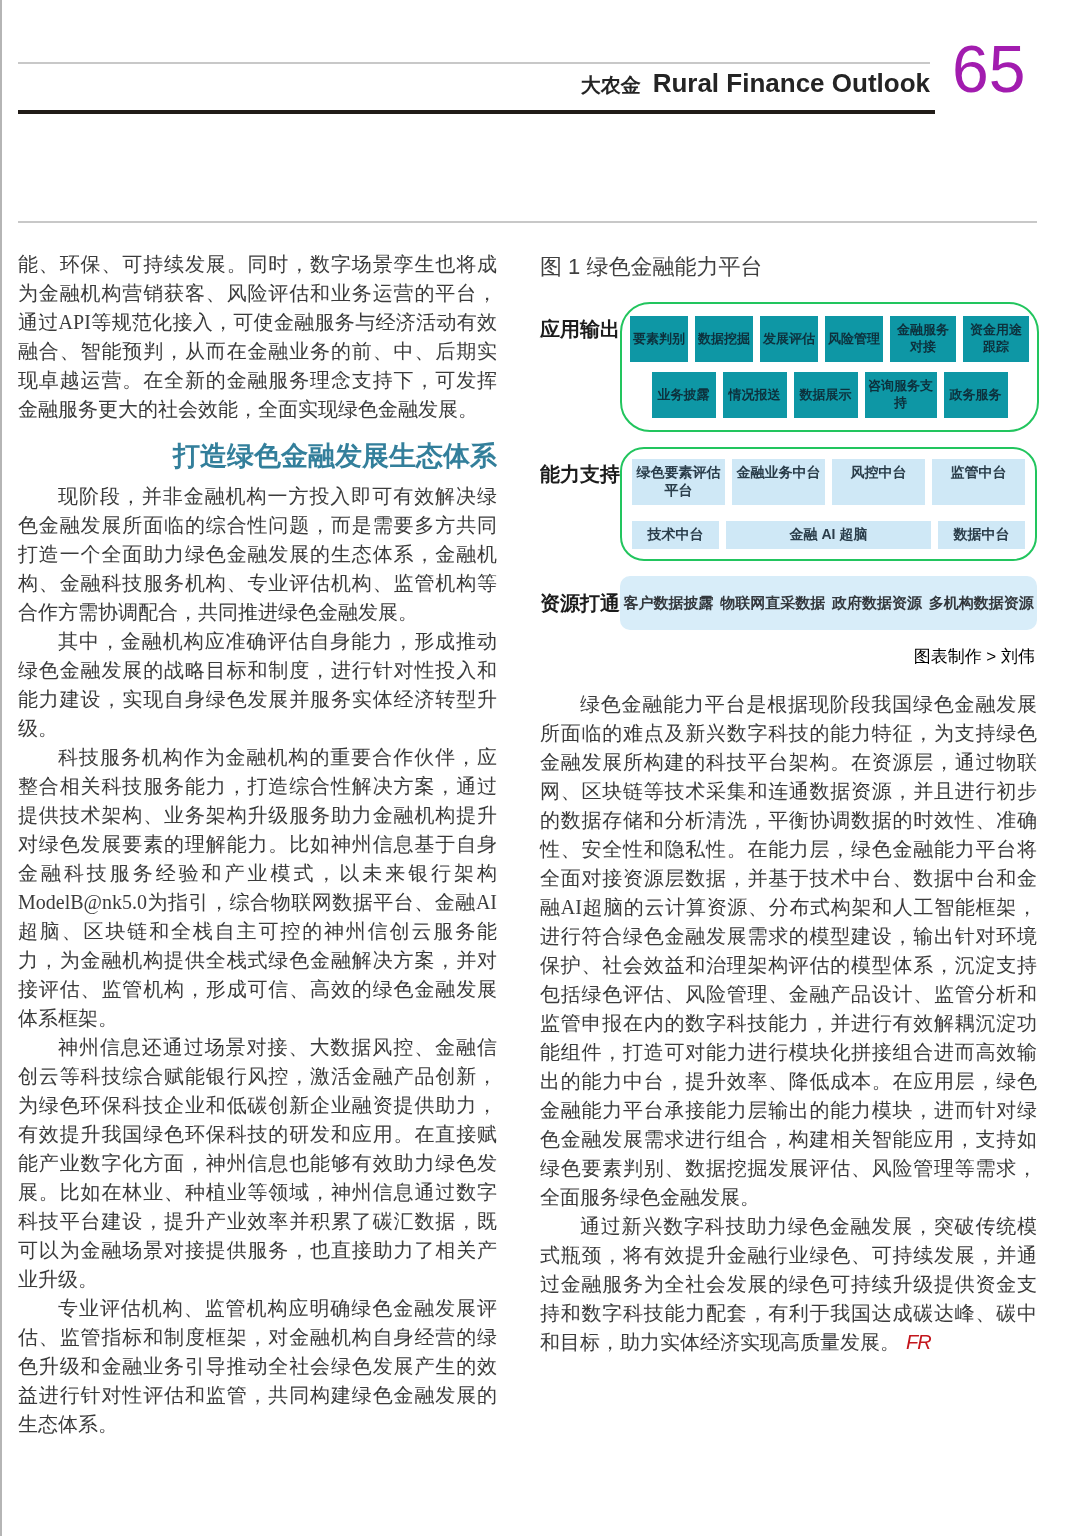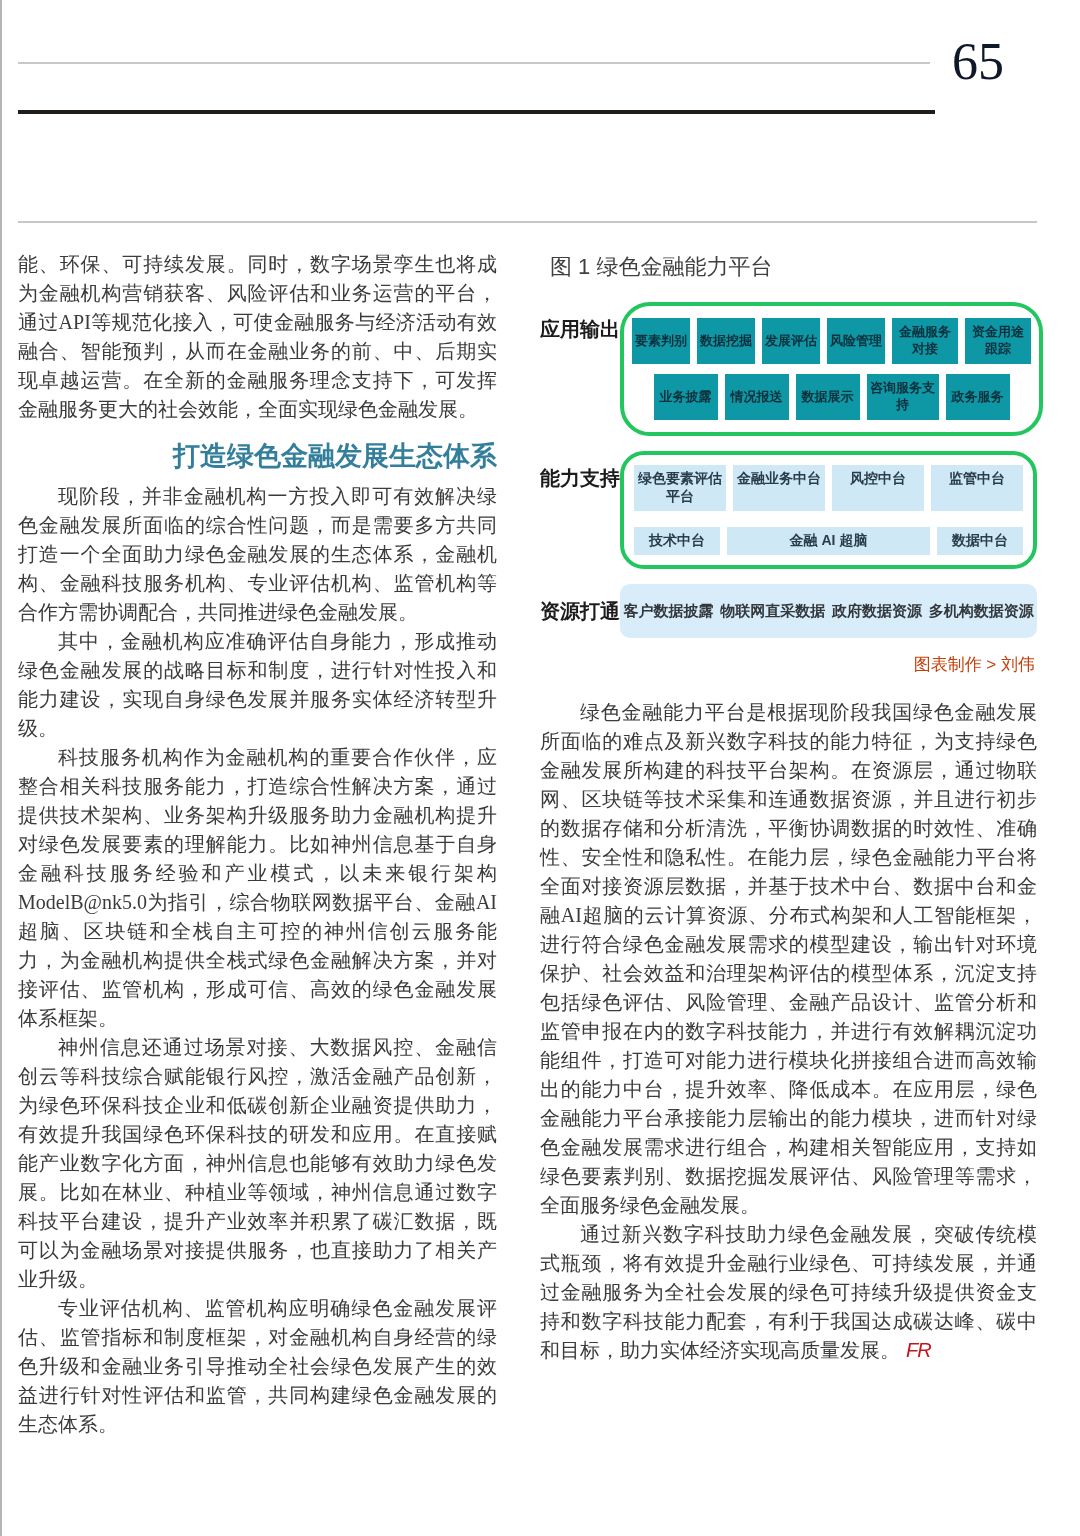--- a/index.html
+++ b/index.html
@@ -9,67 +9,70 @@
   .left-rule{left:9px;top:0;width:2px;height:1536px;background:#b5b5b5;}
   .hdr-thin{left:18px;top:62px;width:912px;height:2px;}
   .hdr-thick{left:18px;top:110px;width:917px;height:4px;background:#211c18;}
   .body-thin{left:18px;top:221px;width:1019px;height:2px;}
 
   .hdr-brand{position:absolute;left:18px;top:68px;width:912px;text-align:right;
              font-family:"Liberation Sans","DejaVu Sans",sans-serif;color:#242424;white-space:nowrap;}
   .brand-cn{font-size:20px;font-weight:600;margin-right:12px;}
   .brand-en{font-size:26px;font-weight:bold;letter-spacing:0;}
   .page-num{position:absolute;left:952px;top:36px;width:120px;
-            font-family:Liberation Serif, serif;
-            font-size:52px;line-height:1;color:#0f172a;}
+            font-family:Liberation Sans, sans-serif;
+            font-size:66px;line-height:1;color:#a21caf;}
 
   .col{position:absolute;top:250px;}
   .col-left{left:18px;width:479px;}
   .col-right{left:540px;width:497px;}
 
   .col p{margin:0;font-size:20px;line-height:29px;text-align:justify;}
   .indent{text-indent:2em;}
   .sec-head{margin:16px 0 10px 0;font-family:"Liberation Sans","DejaVu Sans",sans-serif;
             font-size:27px;font-weight:bold;color:#337f9b;line-height:1.2;text-align:right;}
 
   .fig-title{font-family:"Liberation Sans","DejaVu Sans",sans-serif;font-size:22px;
-             color:#3f3f3f;font-weight:500;margin:2px 0 20px 10px;}
+             color:#3f3f3f;font-weight:500;margin:2px 0 20px 0;}
   .fig-row{display:flex;align-items:stretch;margin-bottom:15px;}
   .fig-label{width:80px;flex:0 0 80px;font-family:"Liberation Sans","DejaVu Sans",sans-serif;
              font-size:20px;font-weight:bold;color:#1c1c1c;padding-top:14px;white-space:nowrap;}
   .fig-row.res .fig-label{padding-top:0;display:flex;align-items:center;}
-  .fig-panel{flex:1;border:4px solid #22c55e;border-radius:30px;padding:12px 8px;
+  .fig-panel{flex:1;border:2px solid #22c55e;border-radius:30px;padding:12px 8px;
              display:flex;flex-direction:column;gap:10px;box-sizing:border-box;}
   .fig-panel.cap{border-radius:24px;padding:10px 10px;gap:16px;}
   .box-row{display:flex;justify-content:center;gap:7px;}
   .app-box{background:#0e97a5;color:#0d313d;font-family:"Liberation Sans","DejaVu Sans",sans-serif;
            font-size:13px;font-weight:bold;line-height:1.3;min-height:46px;
            display:flex;align-items:center;justify-content:center;text-align:center;
            padding:2px 3px;box-sizing:border-box;}
   .w4{width:58px;} .w6{width:66px;}
   .r2 .w4{width:64px;} .r2 .w6{width:72px;}
   .cap-box{background:#cfe8f6;color:#2a3d4a;font-family:"Liberation Sans","DejaVu Sans",sans-serif;
            font-size:14px;font-weight:600;text-align:center;padding:5px 0;flex:1;}
   .cap-box.wide{flex:2.35;}
   .res-band{flex:1;background:#d8edf9;border-radius:10px;height:54px;
             display:flex;align-items:center;justify-content:space-around;
             font-family:"Liberation Sans","DejaVu Sans",sans-serif;
             font-size:15px;font-weight:600;color:#33383d;}
   .fig-caption{text-align:right;font-family:"Liberation Sans","DejaVu Sans",sans-serif;
-               font-size:17px;color:#c2410c;margin:12px 2px 22px 0;}
+               font-size:17px;color:#000000;margin:12px 2px 22px 0;}
   .endmark{font-family:"Liberation Sans","DejaVu Sans",sans-serif;color:#c3161c;
            font-weight:normal;font-style:italic;font-size:20px;margin-left:6px;letter-spacing:-1px;}
 </style>
 </head>
 <body>
 
 <div class="page">
 
   <div class="left-rule"></div>
   <div class="rule hdr-thin"></div>
+  <div class="hdr-brand">
+    <span class="brand-cn">大农金</span><span class="brand-en">Rural Finance Outlook</span>
+  </div>
   <div class="rule hdr-thick"></div>
 
   <div class="page-num">65</div>
   <div class="rule body-thin"></div>
 
   <div class="col col-left">
     <p>能、环保、可持续发展。同时，数字场景孪生也将成为金融机构营销获客、风险评估和业务运营的平台，通过API等规范化接入，可使金融服务与经济活动有效融合、智能预判，从而在金融业务的前、中、后期实现卓越运营。在全新的金融服务理念支持下，可发挥金融服务更大的社会效能，全面实现绿色金融发展。</p>
     <h2 class="sec-head">打造绿色金融发展生态体系</h2>
     <p class="indent">现阶段，并非金融机构一方投入即可有效解决绿色金融发展所面临的综合性问题，而是需要多方共同打造一个全面助力绿色金融发展的生态体系，金融机构、金融科技服务机构、专业评估机构、监管机构等合作方需协调配合，共同推进绿色金融发展。</p>
     <p class="indent">其中，金融机构应准确评估自身能力，形成推动绿色金融发展的战略目标和制度，进行针对性投入和能力建设，实现自身绿色发展并服务实体经济转型升级。</p>

